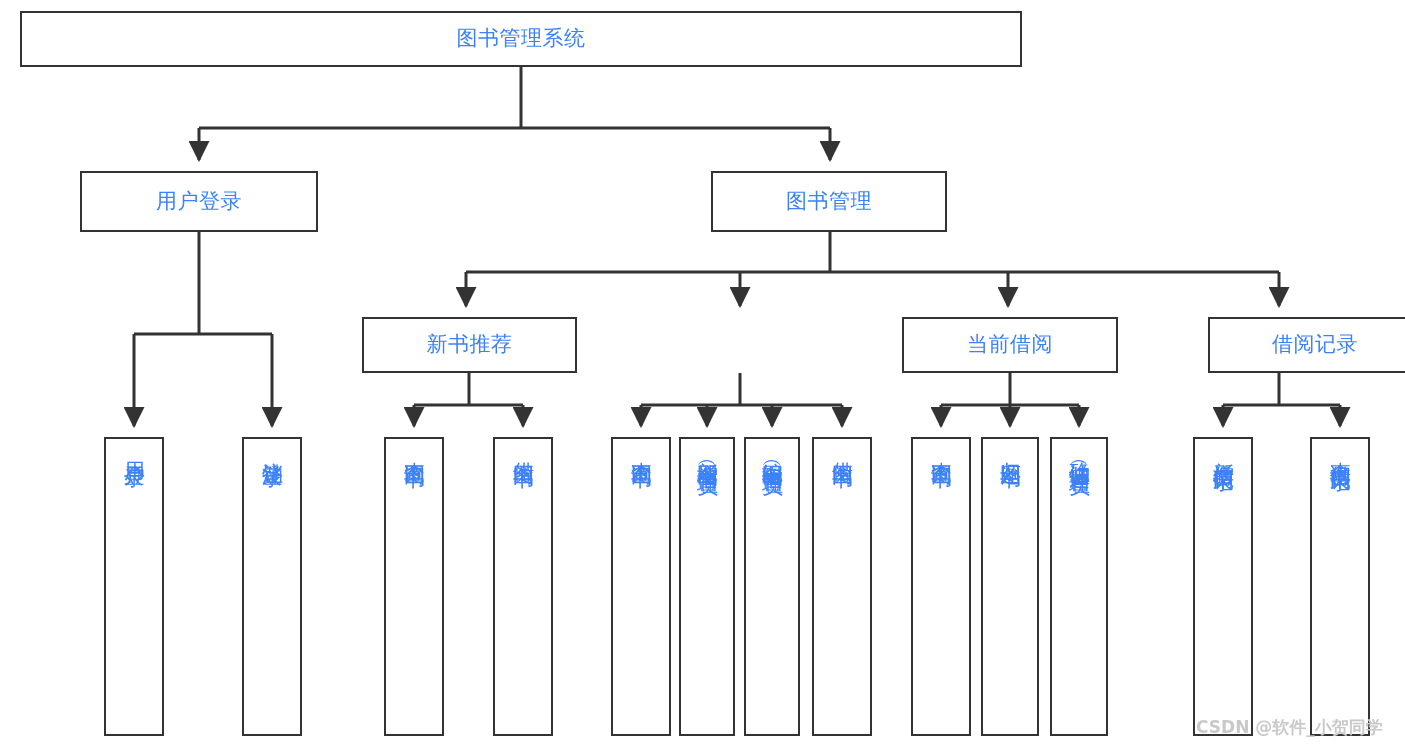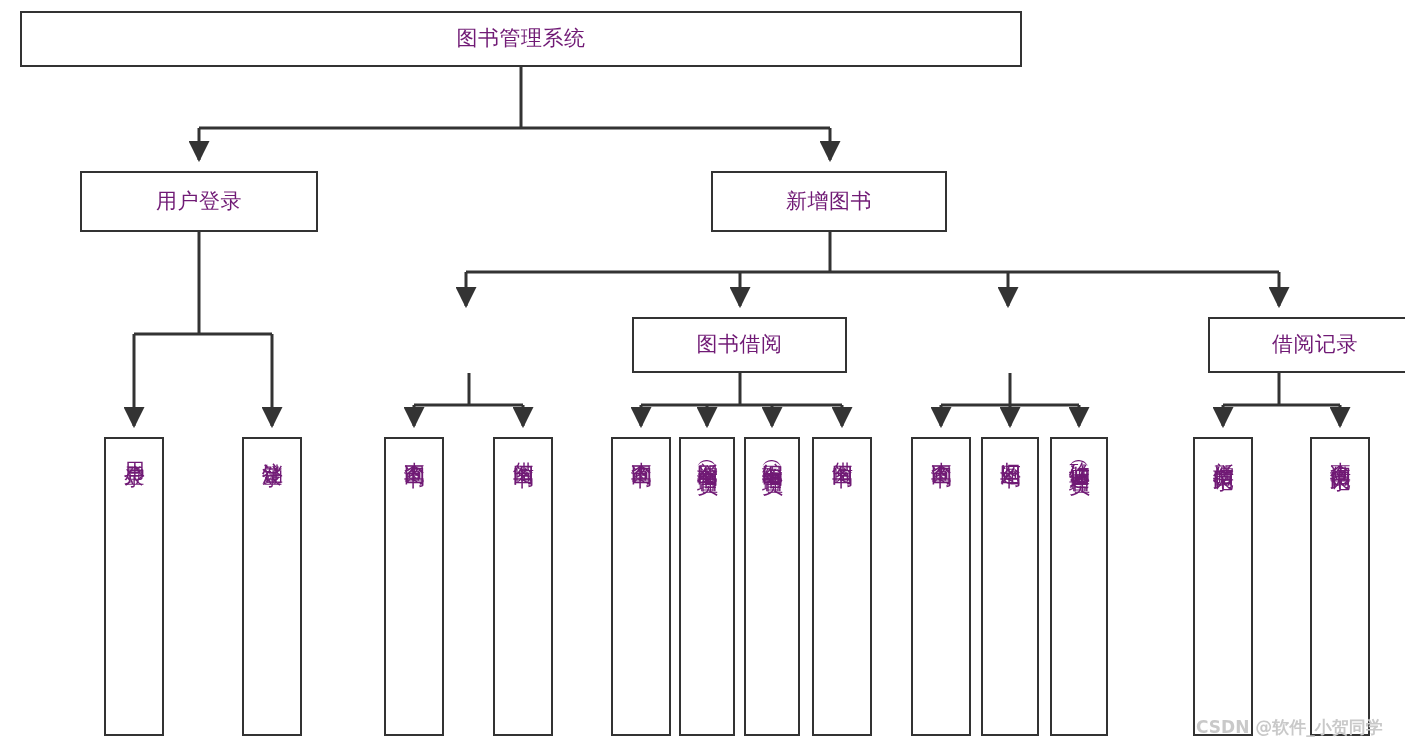--- a/index.html
+++ b/index.html
@@ -33,21 +33,21 @@
     display: flex;
     align-items: center;
     justify-content: center;
     color: #2b2b2b;
     z-index: 2;
   }
   .node .label {
     display: block;
     text-align: center;
     line-height: 1.22;
-    color: #701a75;
+    color: #3b82f6;
   }
   
   .node.horiz .label {
     font-size: 21px;
     letter-spacing: 0.5px;
     white-space: nowrap;
   }
   .node.root .label {
     font-size: 21px;
   }
@@ -133,25 +133,28 @@
   </svg>
 
   <div class="node root horiz" style="left:20px; top:11px; width:1002px; height:56px;">
     <span class="label">图书管理系统</span>
   </div>
 
   <div class="node horiz" style="left:80px; top:171px; width:238px; height:61px;">
     <span class="label">用户登录</span>
   </div>
   <div class="node horiz" style="left:711px; top:171px; width:236px; height:61px;">
-    <span class="label">新增图书</span>
-  </div>
-
-  <div class="node horiz" style="left:632px; top:317px; width:215px; height:56px;">
-    <span class="label">图书借阅</span>
+    <span class="label">图书管理</span>
+  </div>
+
+  <div class="node horiz" style="left:362px; top:317px; width:215px; height:56px;">
+    <span class="label">新书推荐</span>
+  </div>
+  <div class="node horiz" style="left:902px; top:317px; width:216px; height:56px;">
+    <span class="label">当前借阅</span>
   </div>
   <div class="node horiz" style="left:1208px; top:317px; width:214px; height:56px;">
     <span class="label">借阅记录</span>
   </div>
 
   <div class="node vert" style="left:104px; top:437px; width:60px; height:299px;">
     <span class="label">用户登录</span>
   </div>
   <div class="node vert" style="left:242px; top:437px; width:60px; height:299px;">
     <span class="label">注销登录</span>

